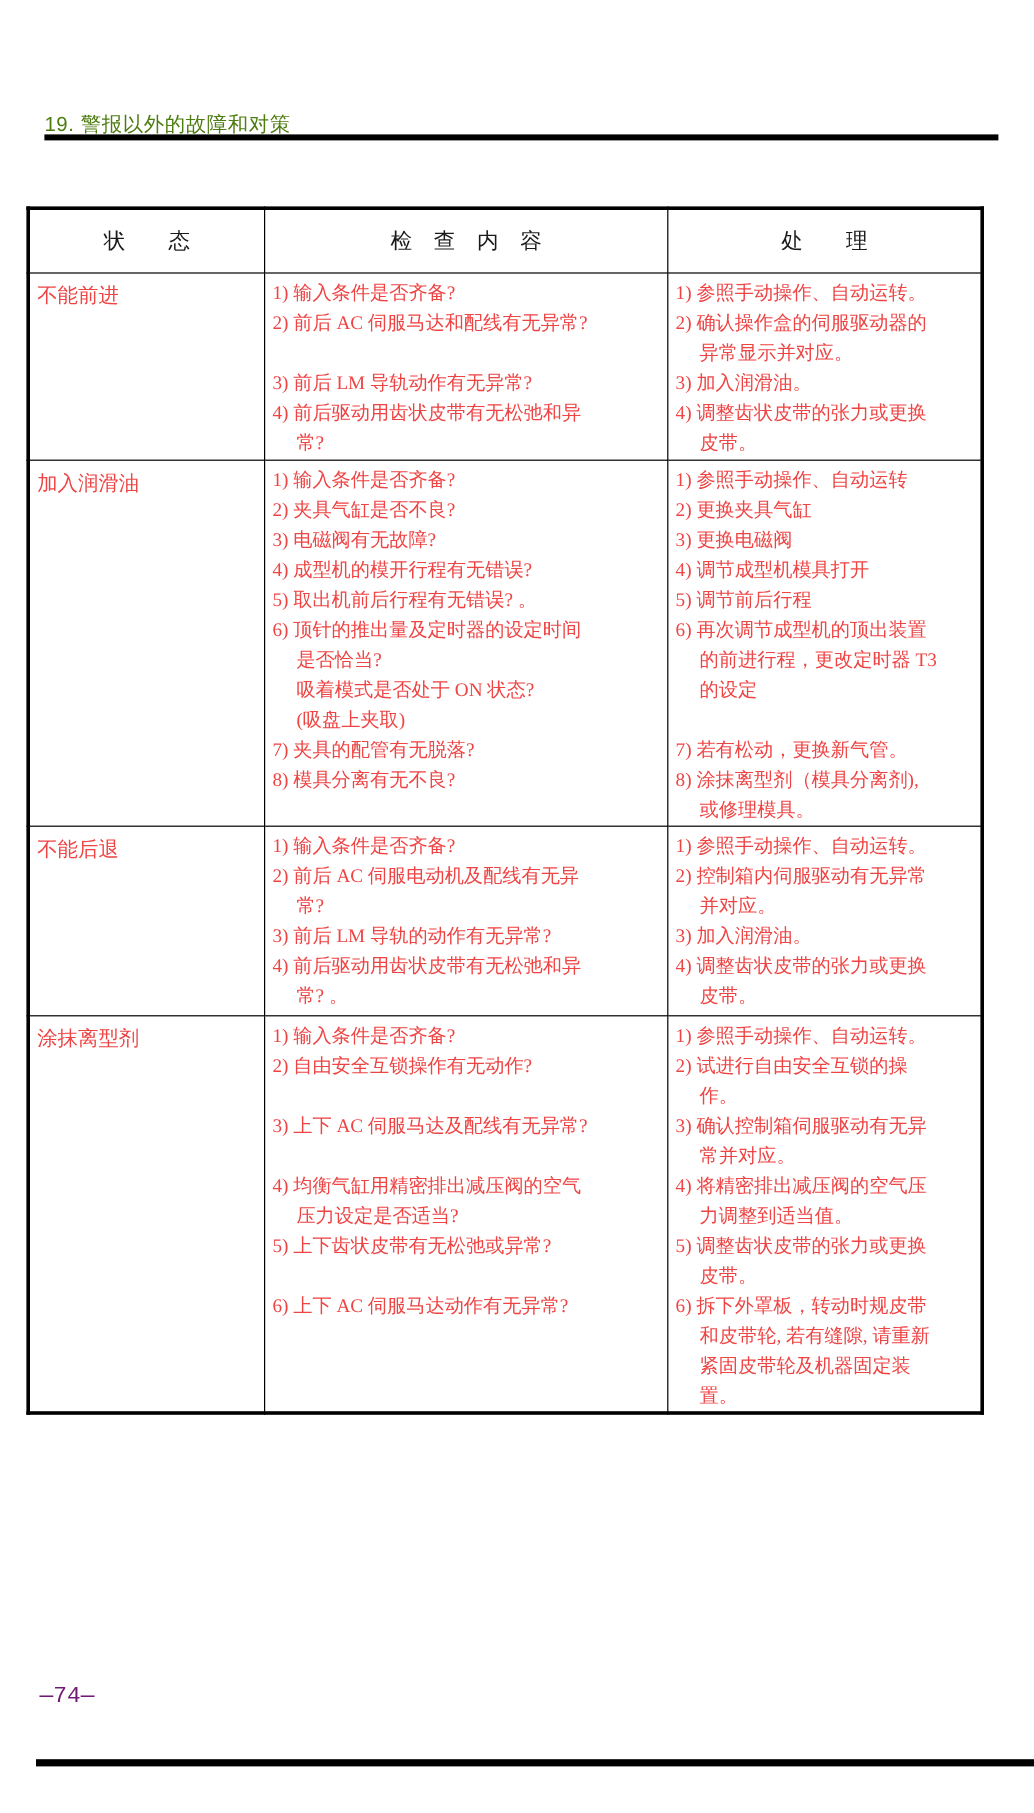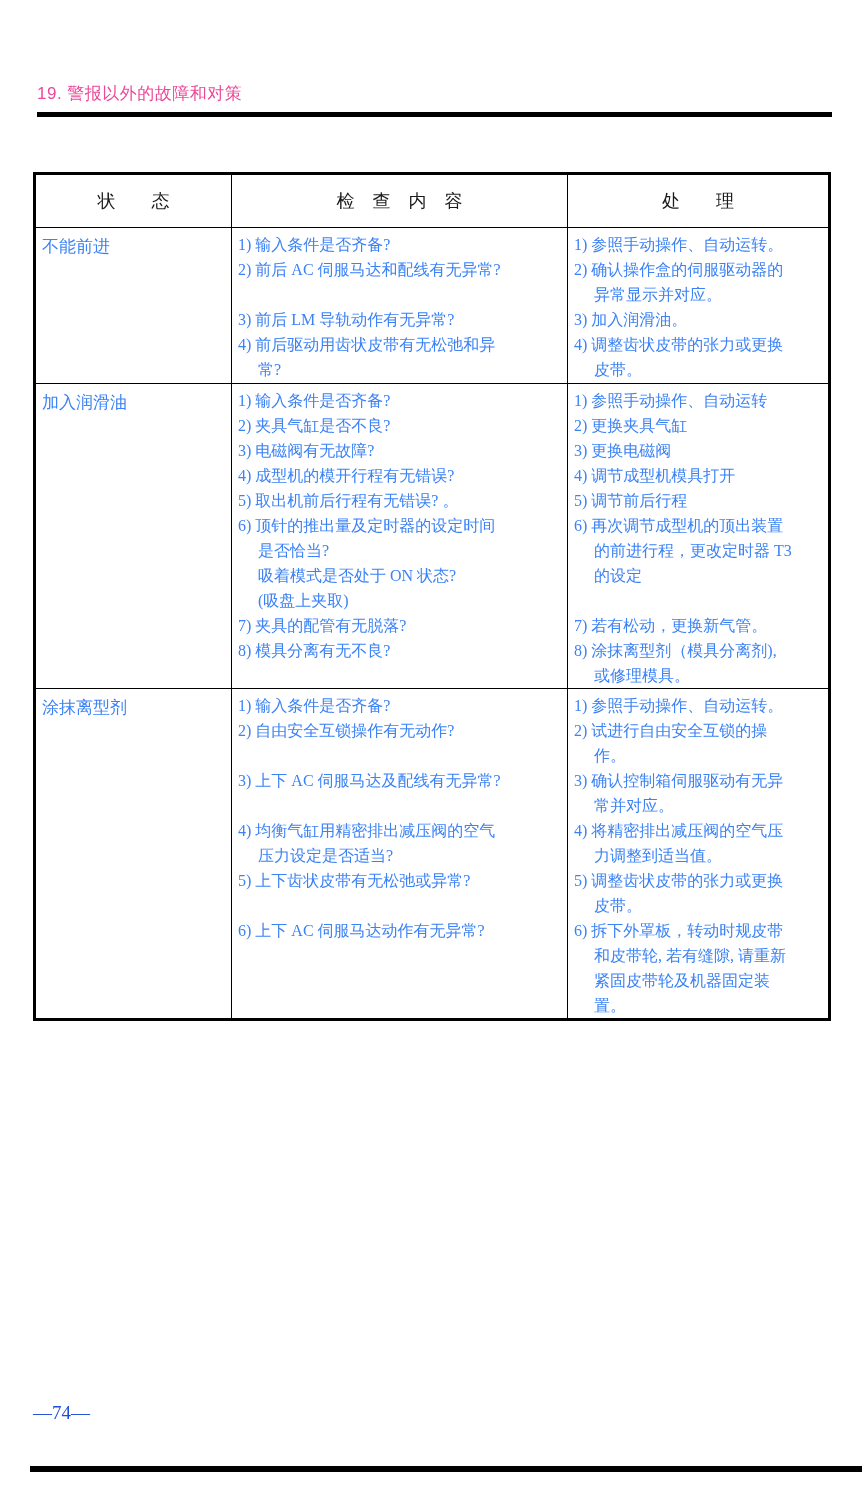--- a/index.html
+++ b/index.html
@@ -12,38 +12,38 @@
     width: 862px;
     height: 1511px;
     background: #ffffff;
     font-family: "Liberation Serif", "DejaVu Serif", serif;
     color: #1a1a1a;
     overflow: hidden;
   }
   .doc-header {
     position: absolute;
     left: 37px;
-    top: 82px;
+    top: 92px;
     font-family: "Liberation Sans", "DejaVu Sans", sans-serif;
     font-size: 17px;
     font-weight: 500;
-    color: #ec4899;
+    color: #4d7c0f;
     letter-spacing: 0.5px;
   }
   .header-rule {
     position: absolute;
     left: 37px;
     top: 112px;
     width: 795px;
     height: 5px;
     background: #000000;
   }
   table.fault-table {
     position: absolute;
-    left: 33px;
+    left: 22px;
     top: 172px;
     width: 795px;
     border-collapse: collapse;
     table-layout: fixed;
     border: 3px solid #000000;
   }
   .fault-table th, .fault-table td {
     border: 1.5px solid #000000;
   }
   .fault-table col.c-status    { width: 197px; }
@@ -56,21 +56,21 @@
     text-align: center;
     vertical-align: middle;
     color: #1a1a1a;
   }
   .fault-table td {
     vertical-align: top;
     font-size: 16px;
     line-height: 25px;
     padding: 4px 3px 0 6px;
     white-space: pre-wrap;
-    color: #3b82f6;
+    color: #ef4444;
   }
   .fault-table td.cell-status {
     font-size: 17px;
     padding-top: 6px;
   }
   .fault-table tbody tr:nth-child(1) { height: 156px; }
   .fault-table tbody tr:nth-child(2) { height: 300px; }
   .fault-table tbody tr:nth-child(3) { height: 158px; }
   .fault-table tbody tr:nth-child(4) { height: 326px; }
   .footer-rule {
@@ -79,21 +79,22 @@
     top: 1466px;
     width: 832px;
     height: 6px;
     background: #000000;
   }
   .page-number {
     position: absolute;
     left: 33px;
     top: 1402px;
     font-size: 19px;
-    color: #1d4ed8;
+    color: #701a75;
+    font-family: Liberation Mono, monospace;
   }
 </style>
 </head>
 <body>
 
 <div class="page">
 
   <div class="doc-header">19. 警报以外的故障和对策</div>
   <div class="header-rule"></div>
 
@@ -146,20 +147,35 @@
 5) 调节前后行程
 6) 再次调节成型机的顶出装置
 　 的前进行程，更改定时器 T3
 　 的设定
 
 7) 若有松动，更换新气管。
 8) 涂抹离型剂（模具分离剂),
 　 或修理模具。</td>
         </tr>
         <tr>
+          <td class="cell-status">不能后退</td>
+          <td class="cell-check">1) 输入条件是否齐备?
+2) 前后 AC 伺服电动机及配线有无异
+　 常?
+3) 前后 LM 导轨的动作有无异常?
+4) 前后驱动用齿状皮带有无松弛和异
+　 常? 。</td>
+          <td class="cell-treatment">1) 参照手动操作、自动运转。
+2) 控制箱内伺服驱动有无异常
+　 并对应。
+3) 加入润滑油。
+4) 调整齿状皮带的张力或更换
+　 皮带。</td>
+        </tr>
+        <tr>
           <td class="cell-status">涂抹离型剂</td>
           <td class="cell-check">1) 输入条件是否齐备?
 2) 自由安全互锁操作有无动作?
 
 3) 上下 AC 伺服马达及配线有无异常?
 
 4) 均衡气缸用精密排出减压阀的空气
 　 压力设定是否适当?
 5) 上下齿状皮带有无松弛或异常?
 

